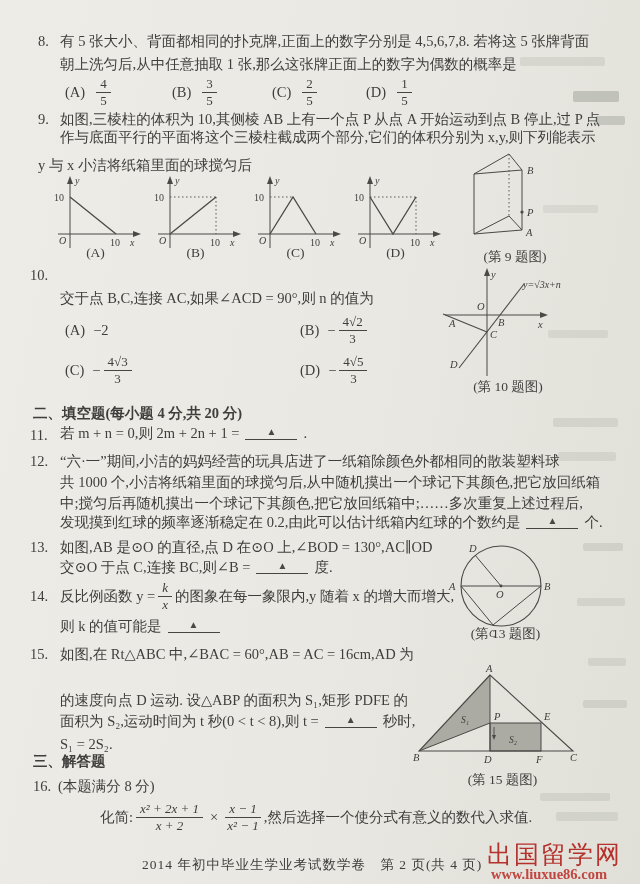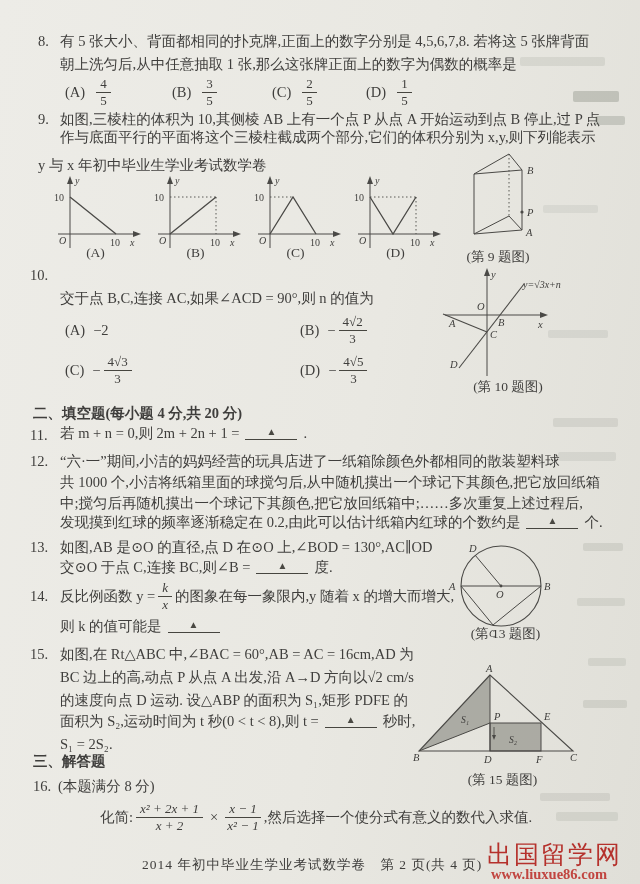--- a/index.html
+++ b/index.html
@@ -58,21 +58,21 @@
     <span class="optlabel">(D)</span>
     <span class="frac">
         <span class="fn">1</span>
         <span class="fd">5</span>
       </span>
   </div>
 
   <div class="t" style="left:38px;top:110px">9.</div>
   <div class="t" style="left:60px;top:110px">如图,三棱柱的体积为 10,其侧棱 AB 上有一个点 P 从点 A 开始运动到点 B 停止,过 P 点</div>
   <div class="t" style="left:60px;top:128px">作与底面平行的平面将这个三棱柱截成两个部分,它们的体积分别为 x,y,则下列能表示</div>
-  <div class="t" style="left:38px;top:156px">y 与 x 年初中毕业生学业考试数学卷</div>
+  <div class="t" style="left:38px;top:156px">y 与 x 小洁将纸箱里面的球搅匀后</div>
 
   <svg style="left:48px;top:172px" width="95" height="85" viewBox="0 0 95 85">
     <line x1="22" y1="76" x2="22" y2="7" stroke="#4a4946" stroke-width="1"></line>
     <polygon points="19,12 22,4 25,12" fill="#4a4946"></polygon>
     <line x1="10" y1="62" x2="89" y2="62" stroke="#4a4946" stroke-width="1"></line>
     <polygon points="85,59 93,62 85,65" fill="#4a4946"></polygon>
     <line x1="22" y1="25" x2="68" y2="62" stroke="#4a4946" stroke-width="1.3"></line>
     <text x="27" y="12" font-size="10" font-style="italic">y</text>
     <text x="82" y="74" font-size="10" font-style="italic">x</text>
     <text x="11" y="72" font-size="10" font-style="italic">O</text>
@@ -132,21 +132,21 @@
     <polyline points="12,28 47,8 60,24 12,28" fill="none" stroke="#4a4946" stroke-width="1"></polyline>
     <line x1="12" y1="28" x2="12" y2="88" stroke="#4a4946" stroke-width="1"></line>
     <line x1="60" y1="24" x2="60" y2="84" stroke="#4a4946" stroke-width="1"></line>
     <line x1="47" y1="8" x2="47" y2="70" stroke="#4a4946" stroke-width="0.9" stroke-dasharray="1.5,2.5"></line>
     <polyline points="12,88 47,70 60,84 12,88" fill="none" stroke="#4a4946" stroke-width="1"></polyline>
     <circle cx="60" cy="66" r="1.6" fill="#4a4946"></circle>
     <text x="65" y="28" font-size="10.5" font-style="italic">B</text>
     <text x="65" y="70" font-size="10.5" font-style="italic">P</text>
     <text x="64" y="90" font-size="10.5" font-style="italic">A</text>
   </svg>
-  <div class="cap" style="left:438px;top:248px;width:120px">(第 9 题图)</div>
+  <div class="cap" style="left:455px;top:248px;width:120px">(第 9 题图)</div>
 
   <div class="t" style="left:30px;top:266px">10.</div>
   <div class="t" style="left:60px;top:289px">交于点 B,C,连接 AC,如果∠ACD = 90°,则 n 的值为</div>
 
   <div class="row" style="left:65px;top:314px;height:32px">
     <span class="optlabel">(A)</span>
     <span>−2</span>
   </div>
   <div class="row" style="left:300px;top:312px;height:36px">
     <span class="optlabel">(B)</span>
@@ -242,21 +242,20 @@
       </span>
     <span>的图象在每一象限内,y 随着 x 的增大而增大,</span>
   </div>
   <div class="row" style="left:60px;top:617px;height:18px">
     <span>则 k 的值可能是</span>
     <span class="blank">▲</span>
   </div>
 
   <div class="t" style="left:30px;top:645px">15.</div>
   <div class="t" style="left:60px;top:645px">如图,在 Rt△ABC 中,∠BAC = 60°,AB = AC = 16cm,AD 为</div>
-  <div class="t" style="left:60px;top:668px">BC 边上的高,动点 P 从点 A 出发,沿 A→D 方向以√2 cm/s</div>
   <div class="t" style="left:60px;top:691px">的速度向点 D 运动. 设△ABP 的面积为 S₁,矩形 PDFE 的</div>
   <div class="row" style="left:60px;top:712px;height:18px">
     <span>面积为 S₂,运动时间为 t 秒(0 &lt; t &lt; 8),则 t =</span>
     <span class="blank">▲</span>
     <span>秒时,</span>
   </div>
   <div class="t" style="left:60px;top:735px">S₁ = 2S₂.</div>
 
   <svg style="left:413px;top:663px" width="170" height="104" viewBox="0 0 170 104">
     <polygon points="77,12 6,88 77,60" fill="#9c9c95" opacity="0.8"></polygon>

